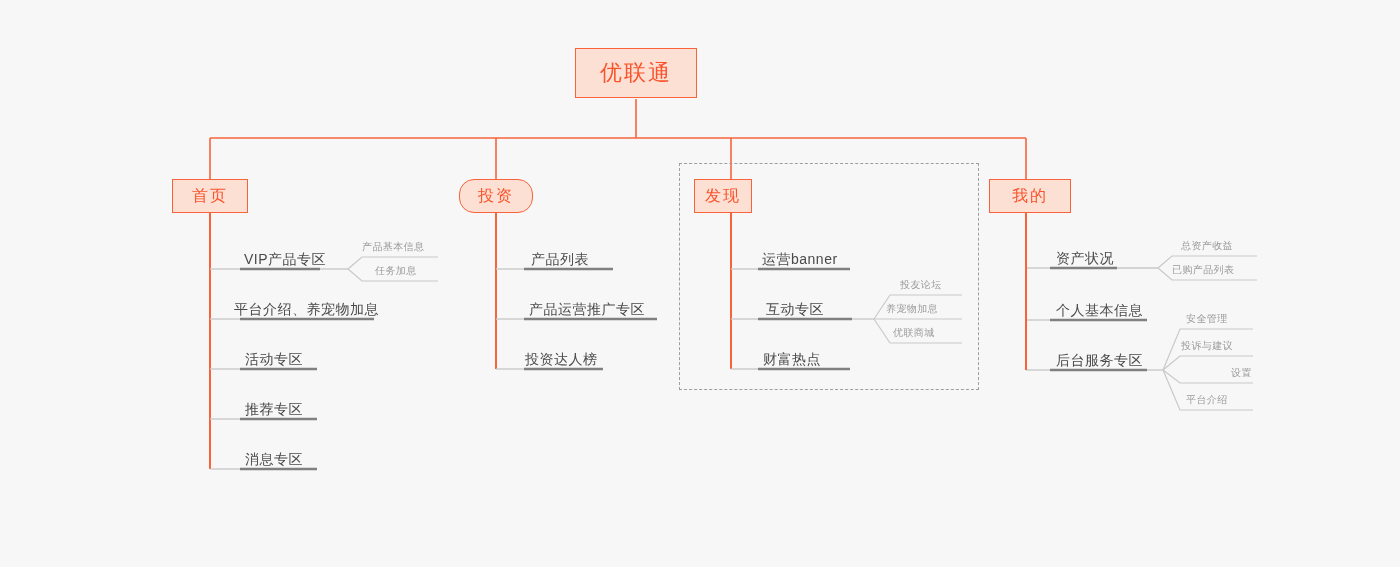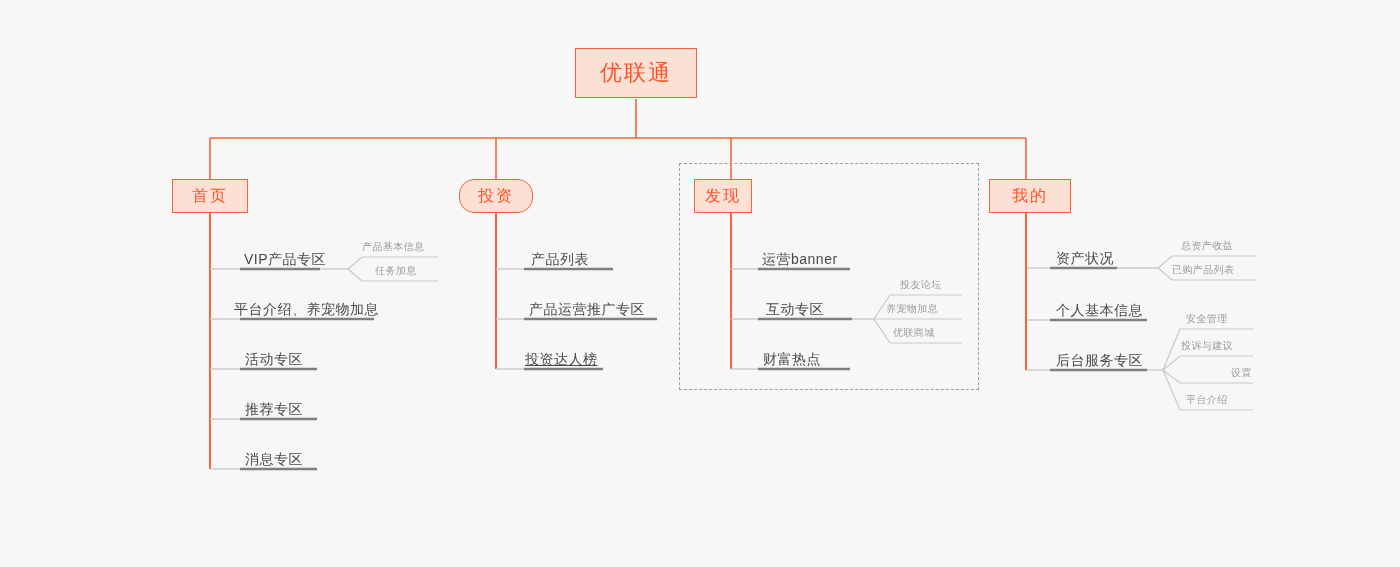--- a/index.html
+++ b/index.html
@@ -187,21 +187,21 @@
   <div class="lvl2" style="left:234px; top:319px;">平台介绍、养宠物加息</div>
   <div class="lvl2" style="left:245px; top:369px;">活动专区</div>
   <div class="lvl2" style="left:245px; top:419px;">推荐专区</div>
   <div class="lvl2" style="left:245px; top:469px;">消息专区</div>
 
   <div class="lvl3" style="left:362px; top:257px;">产品基本信息</div>
   <div class="lvl3" style="left:375px; top:281px;text-align:right;">任务加息</div>
 
   <div class="lvl2" style="left:531px; top:269px;">产品列表</div>
   <div class="lvl2" style="left:529px; top:319px;">产品运营推广专区</div>
-  <div class="lvl2" style="left:525px; top:369px;text-decoration:underline;">投资达人榜</div>
+  <div class="lvl2" style="left:525px; top:369px;">投资达人榜</div>
 
   <div class="lvl2" style="left:762px; top:269px;">运营banner</div>
   <div class="lvl2" style="left:766px; top:319px;">互动专区</div>
   <div class="lvl2" style="left:763px; top:369px;">财富热点</div>
 
   <div class="lvl3" style="left:900px; top:295px;">投友论坛</div>
   <div class="lvl3" style="left:886px; top:319px;">养宠物加息</div>
   <div class="lvl3" style="left:893px; top:343px;">优联商城</div>
 
   <div class="lvl2" style="left:1056px; top:268px;">资产状况</div>

